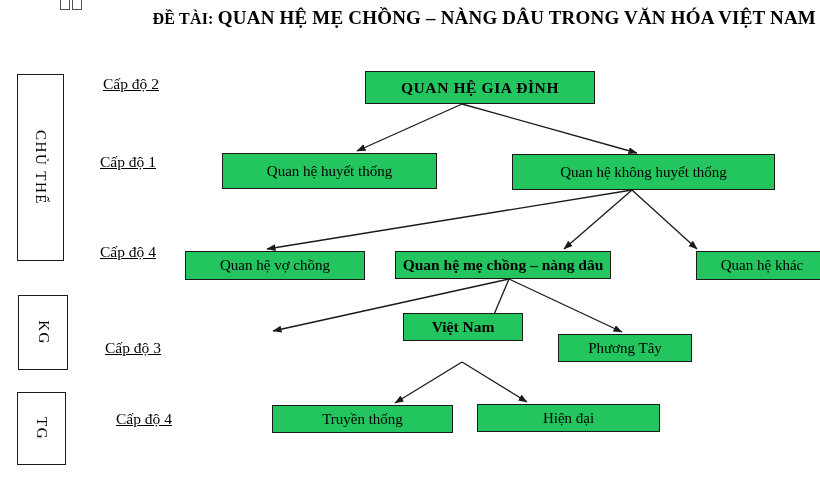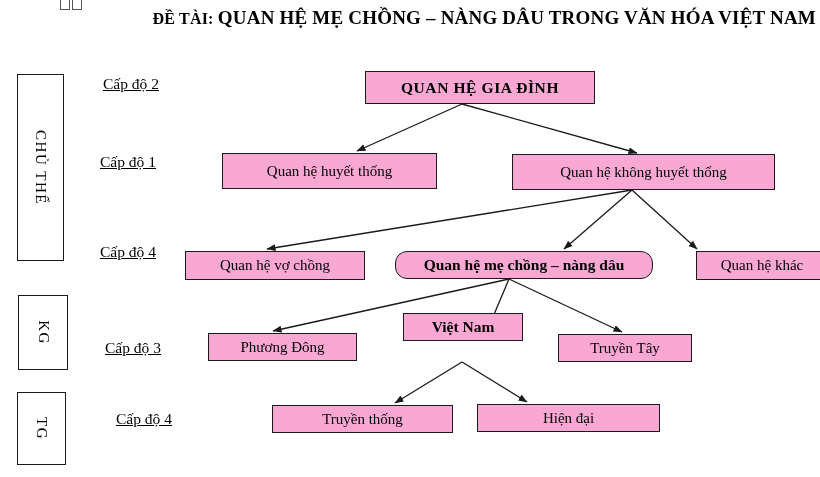--- a/index.html
+++ b/index.html
@@ -25,21 +25,21 @@
   }
   .side-box span {
     transform:rotate(90deg); white-space:nowrap;
     font-size:15px; letter-spacing:1.5px;
   }
   .level-label {
     position:absolute; font-size:15.5px; text-decoration:underline;
     white-space:nowrap;
   }
   .node {
-    position:absolute; border:1.5px solid #1a1a1a; background:#f9a8d4;
+    position:absolute; border:1.5px solid #1a1a1a; background:#22c55e;
     display:flex; align-items:center; justify-content:center;
     font-size:15px; text-align:center; white-space:nowrap;
     box-sizing:border-box;
   }
   .node.bold { font-weight:bold; font-size:15.5px; }
   .node.caps { letter-spacing:0.6px; }
 </style>
 </head>
 <body>
 
@@ -87,23 +87,22 @@
   <div class="level-label" style="left:100px; top:243px;">Cấp độ 4</div>
   <div class="level-label" style="left:105px; top:339px;text-align:right;">Cấp độ 3</div>
   <div class="level-label" style="left:116px; top:410px;">Cấp độ 4</div>
 
   <div class="node bold caps" style="left:365px; top:71px;  width:230px; height:33px;">QUAN HỆ GIA ĐÌNH</div>
 
   <div class="node" style="left:222px; top:153px; width:215px; height:36px;">Quan hệ huyết thống</div>
   <div class="node" style="left:512px; top:154px; width:263px; height:36px;">Quan hệ không huyết thống</div>
 
   <div class="node" style="left:185px; top:251px; width:180px; height:29px;">Quan hệ vợ chồng</div>
-  <div class="node bold" style="left:395px; top:251px; width:258px; height:28px;border-radius:12px;">Quan hệ mẹ chồng – nàng dâu</div>
+  <div class="node bold" style="left:395px; top:251px; width:216px; height:28px;">Quan hệ mẹ chồng – nàng dâu</div>
   <div class="node" style="left:696px; top:251px; width:132px; height:29px;text-align:right;">Quan hệ khác</div>
 
-  <div class="node" style="left:208px; top:333px; width:149px; height:28px;">Phương Đông</div>
   <div class="node bold" style="left:403px; top:313px; width:120px; height:28px;">Việt Nam</div>
-  <div class="node" style="left:558px; top:334px; width:134px; height:28px;">Truyền Tây</div>
+  <div class="node" style="left:558px; top:334px; width:134px; height:28px;">Phương Tây</div>
 
   <div class="node" style="left:272px; top:405px; width:181px; height:28px;">Truyền thống</div>
   <div class="node" style="left:477px; top:404px; width:183px; height:28px;">Hiện đại</div>
 
 </div>
 
 </body></html>

